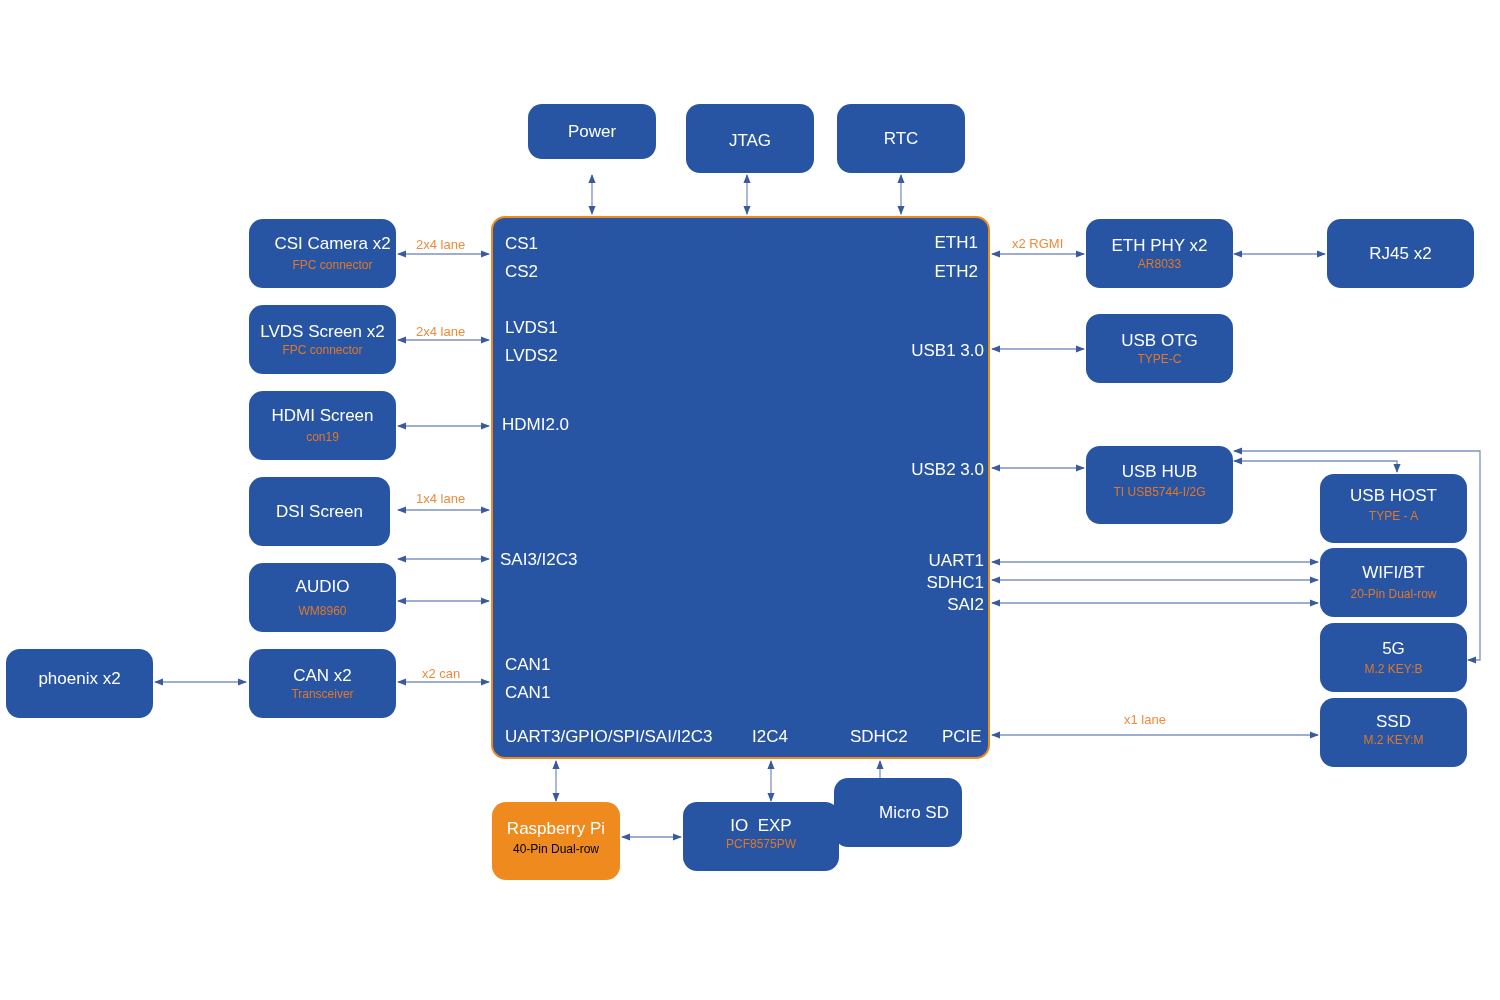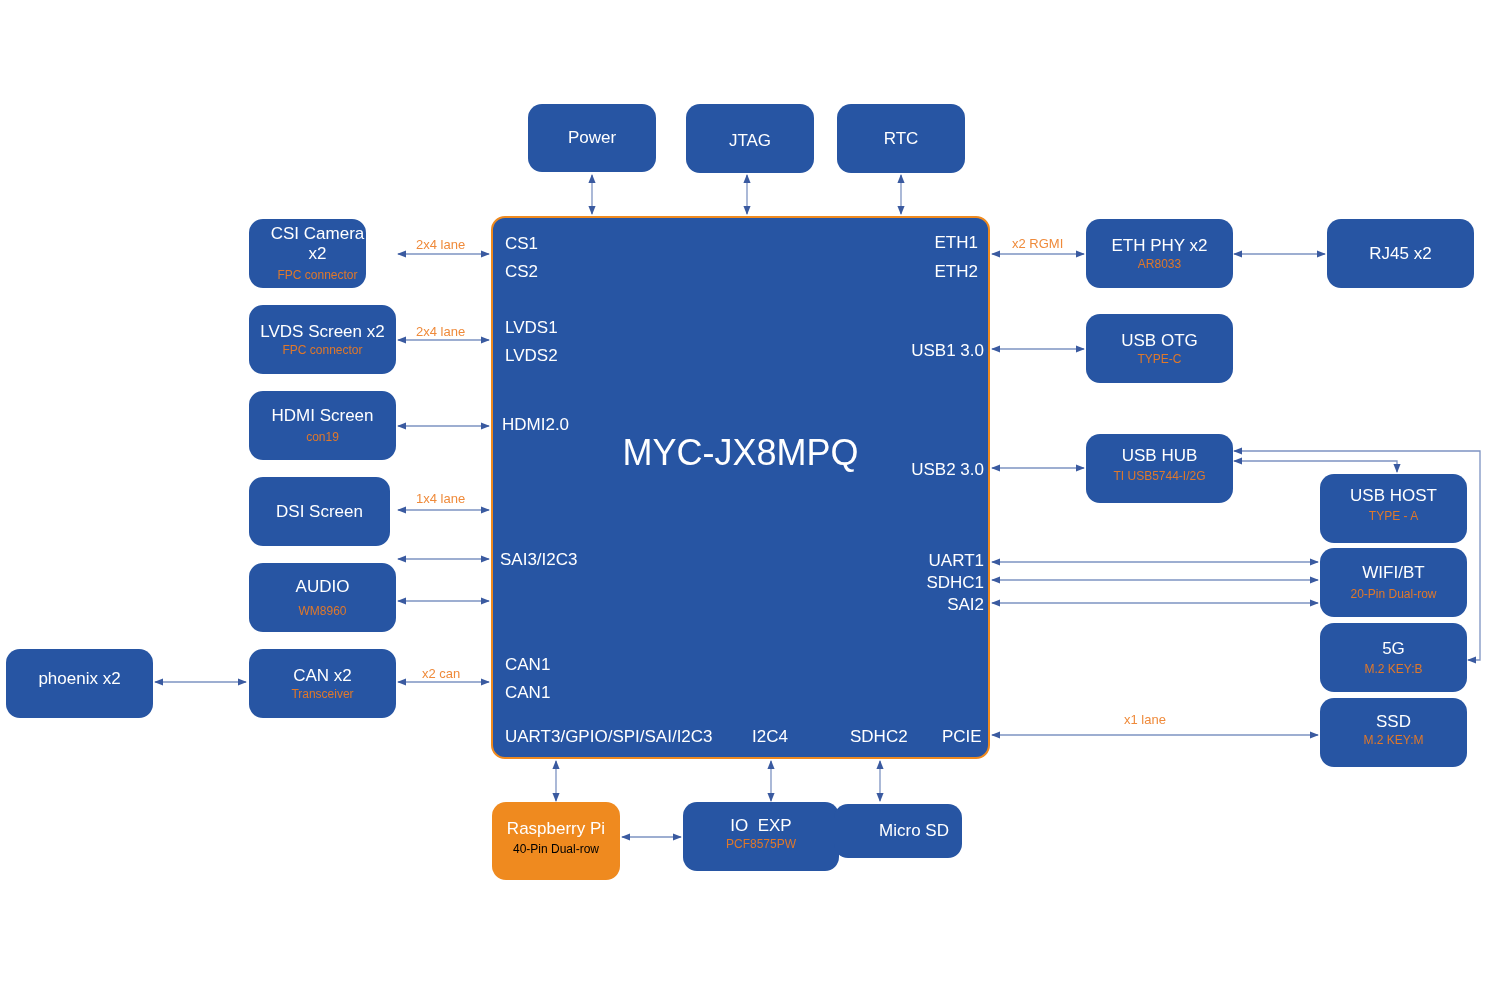--- a/index.html
+++ b/index.html
@@ -57,21 +57,20 @@
     <line x1="992" y1="735" x2="1318" y2="735" marker-start="url(#ah)" marker-end="url(#ah)"></line>
 
     <line x1="556" y1="761" x2="556" y2="801" marker-start="url(#ah)" marker-end="url(#ah)"></line>
     <line x1="771" y1="761" x2="771" y2="801" marker-start="url(#ah)" marker-end="url(#ah)"></line>
     <line x1="880" y1="761" x2="880" y2="801" marker-start="url(#ah)" marker-end="url(#ah)"></line>
     <line x1="622" y1="837" x2="681" y2="837" marker-start="url(#ah)" marker-end="url(#ah)"></line>
   </g>
 </svg>
 
 <div id="soc">
-  <div id="soc-title" style="top:214px;">MYC-JX8MPQ</div>
   <span class="pin" style="left:12px;top:16px;">CS1</span>
   <span class="pin" style="left:12px;top:44px;">CS2</span>
   <span class="pin" style="left:12px;top:100px;">LVDS1</span>
   <span class="pin" style="left:12px;top:128px;">LVDS2</span>
   <span class="pin" style="left:9px;top:197px;">HDMI2.0</span>
   <span class="pin" style="left:7px;top:332px;">SAI3/I2C3</span>
   <span class="pin" style="left:12px;top:437px;">CAN1</span>
   <span class="pin" style="left:12px;top:465px;">CAN1</span>
 
   <span class="pin r" style="right:10px;top:15px;">ETH1</span>
@@ -81,31 +80,31 @@
   <span class="pin r" style="right:4px;top:333px;">UART1</span>
   <span class="pin r" style="right:4px;top:355px;">SDHC1</span>
   <span class="pin r" style="right:4px;top:377px;">SAI2</span>
 
   <span class="pin" style="left:12px;top:509px;">UART3/GPIO/SPI/SAI/I2C3</span>
   <span class="pin" style="left:259px;top:509px;">I2C4</span>
   <span class="pin" style="left:357px;top:509px;">SDHC2</span>
   <span class="pin" style="left:449px;top:509px;">PCIE</span>
 </div>
 
-<div class="box" style="left:528px;top:104px;width:128px;height:68px;">
+<div class="box" style="left:528px;top:104px;width:128px;height:55px;">
   <span class="t">Power</span>
   </div>
 <div class="box" style="left:686px;top:104px;width:128px;height:69px;">
   <span class="t" style="margin-top:4px;">JTAG</span>
   </div>
 <div class="box" style="left:837px;top:104px;width:128px;height:69px;">
   <span class="t">RTC</span>
   </div>
 
-<div class="box" style="left:249px;top:219px;width:117px;height:69px;padding-left:20px;">
+<div class="box" style="left:249px;top:219px;width:147px;height:69px;padding-left:20px;">
   <span class="t">CSI Camera x2</span>
   <span class="s" style="margin-top:3px;">FPC  connector</span>
   </div>
 <div class="box" style="left:249px;top:305px;width:147px;height:69px;">
   <span class="t">LVDS Screen x2</span>
   <span class="s">FPC  connector</span>
   </div>
 <div class="box" style="left:249px;top:391px;width:147px;height:69px;">
   <span class="t">HDMI Screen</span>
   <span class="s" style="margin-top:3px;">con19</span>
@@ -129,21 +128,21 @@
   <span class="t">ETH PHY x2</span>
   <span class="s">AR8033</span>
   </div>
 <div class="box" style="left:1327px;top:219px;width:147px;height:69px;">
   <span class="t">RJ45 x2</span>
   </div>
 <div class="box" style="left:1086px;top:314px;width:147px;height:69px;">
   <span class="t">USB OTG</span>
   <span class="s">TYPE-C</span>
   </div>
-<div class="box" style="left:1086px;top:434px;width:147px;height:69px;">
+<div class="box" style="left:1086px;top:446px;width:147px;height:78px;">
   <span class="t" style="margin-top:-8px;">USB HUB</span>
   <span class="s" style="margin-top:2px;">TI  USB5744-I/2G</span>
   </div>
 <div class="box" style="left:1320px;top:474px;width:147px;height:69px;">
   <span class="t" style="margin-top:-8px;">USB HOST</span>
   <span class="s" style="margin-top:2px;">TYPE - A</span>
   </div>
 <div class="box" style="left:1320px;top:548px;width:147px;height:69px;">
   <span class="t">WIFI/BT</span>
   <span class="s" style="margin-top:3px;">20-Pin Dual-row</span>
@@ -158,21 +157,21 @@
   </div>
 
 <div class="box orange" style="left:492px;top:802px;width:128px;height:78px;">
   <span class="t" style="margin-top:-6px;">Raspberry Pi</span>
   <span class="s" style="margin-top:2px;">40-Pin Dual-row</span>
   </div>
 <div class="box" style="left:683px;top:802px;width:156px;height:69px;">
   <span class="t" style="margin-top:-6px;white-space:pre;">IO  EXP</span>
   <span class="s">PCF8575PW</span>
   </div>
-<div class="box" style="left:834px;top:804px;width:128px;height:54px;padding-left:32px;">
+<div class="box" style="left:834px;top:778px;width:128px;height:69px;padding-left:32px;">
   <span class="t">Micro SD</span>
   </div>
 
 <span class="lbl" style="left:416px;top:237px;">2x4 lane</span>
 <span class="lbl" style="left:416px;top:324px;">2x4 lane</span>
 <span class="lbl" style="left:416px;top:491px;">1x4 lane</span>
 <span class="lbl" style="left:422px;top:666px;">x2 can</span>
 <span class="lbl" style="left:1012px;top:236px;">x2 RGMI</span>
 <span class="lbl" style="left:1124px;top:712px;">x1 lane</span>
 

